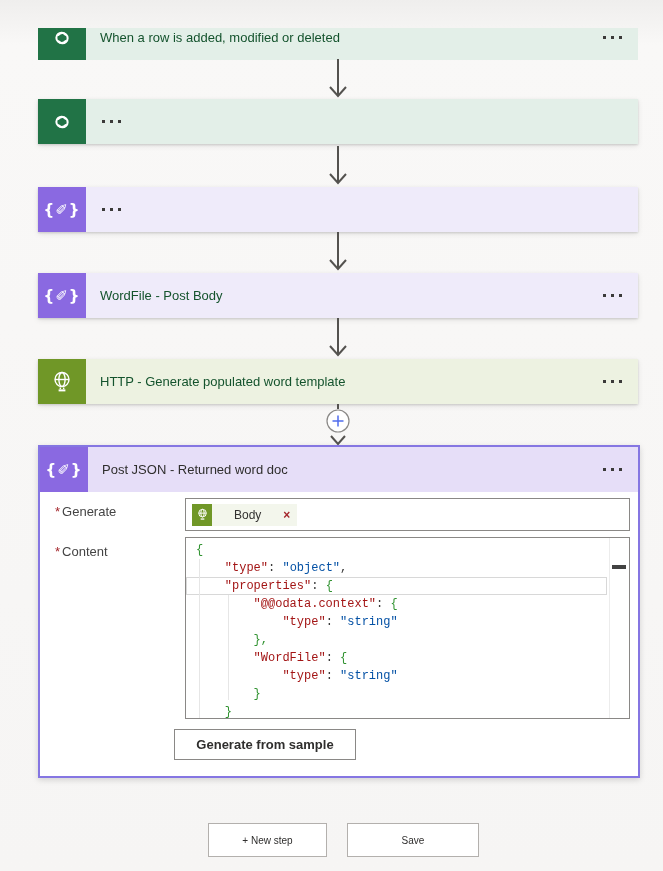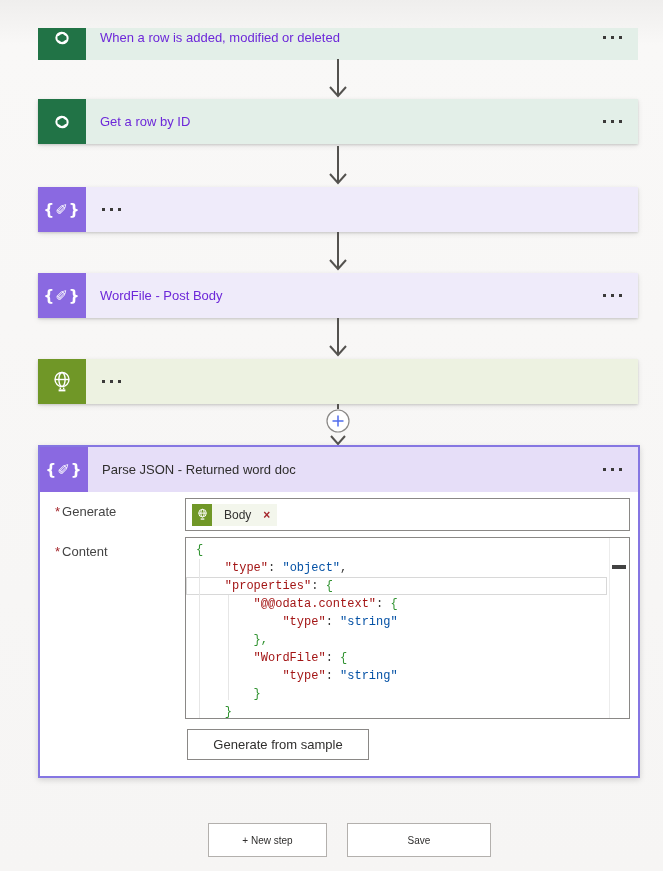--- a/index.html
+++ b/index.html
@@ -12,21 +12,21 @@
   }
   *{box-sizing:border-box;margin:0;padding:0}
   html,body{width:663px;height:871px;overflow:hidden}
   body{font-family:"Liberation Sans","DejaVu Sans",sans-serif;
        background:linear-gradient(180deg,#efeeed 0,#f9f8f7 45px,#f6f5f4 100%);}
   #page{position:relative;width:663px;height:871px}
 
   .step-card{position:absolute;left:38px;width:600px;height:45px;display:flex;align-items:stretch;
     background:#fff;box-shadow:0 1px 2px rgba(0,0,0,.14),0 2px 6px rgba(0,0,0,.09);cursor:pointer}
   .step-icon{width:48px;flex:0 0 48px;display:flex;align-items:center;justify-content:center;color:#fff}
-  .step-body{flex:1;display:flex;align-items:center;padding:0 14px;font-size:13px;color:#6d28d9}
+  .step-body{flex:1;display:flex;align-items:center;padding:0 14px;font-size:13px;color:#14532d}
   .step-title{flex:1;white-space:nowrap;overflow:hidden;text-overflow:ellipsis}
   .dots{display:flex;gap:5px;align-items:center;padding:6px 2px;cursor:pointer}
   .dots i{width:3px;height:3px;background:#3b3a39;display:block}
 
   .c-dataverse .step-icon{background:var(--dataverse)}
   .c-dataverse .step-body{background:var(--dataverse-bg)}
   .c-dataop .step-icon{background:var(--data-operation)}
   .c-dataop .step-body{background:var(--data-operation-bg)}
   .c-http .step-icon{background:var(--http)}
   .c-http .step-body{background:var(--http-bg)}
@@ -41,44 +41,44 @@
   .expanded{position:absolute;left:38px;top:445px;width:602px;height:333px;background:#fff;
     border:2px solid var(--expanded-border);box-shadow:0 2px 6px rgba(0,0,0,.15)}
   .exp-header{position:absolute;left:0;top:0;right:0;height:45px;display:flex;align-items:stretch;cursor:pointer}
   .exp-header .step-icon{background:var(--data-operation)}
   .exp-header .exp-title-wrap{flex:1;display:flex;align-items:center;padding:0 14px;
     background:var(--expanded-header-bg);font-size:13px;color:#2f2e2d}
   .field-label{position:absolute;left:15px;font-size:13px;color:#444}
   .req{color:var(--required);margin-right:2px}
   .content-input{position:absolute;left:145px;top:51px;width:445px;height:33px;border:1px solid #8a8886;
     background:#fff;display:flex;align-items:center;padding:0 6px;cursor:text}
-  .token{display:inline-flex;align-items:center;gap:12px;height:22px;background:var(--token-bg);
+  .token{display:inline-flex;align-items:center;gap:22px;height:22px;background:var(--token-bg);
     padding:0 7px 0 0;cursor:pointer}
   .token .t-icon{width:20px;height:22px;background:var(--http);display:flex;align-items:center;justify-content:center}
   .token .t-label{font-size:12px;color:#323130}
   .token .t-close{font-size:12px;font-weight:700;color:var(--required);line-height:1;cursor:pointer}
 
   .schema-editor{position:absolute;left:145px;top:90px;width:445px;height:182px;border:1px solid #8a8886;
     background:#fff;overflow:hidden;cursor:text}
   .code{position:absolute;left:0;top:3px;right:22px;
     font-family:"Liberation Mono","DejaVu Sans Mono",monospace;font-size:12px;line-height:18px}
   .code-line{position:relative;height:18px;white-space:pre;padding-left:10px}
   .code-line.current{outline:1px solid #d8d8d8;outline-offset:-1px}
   .tk-k{color:var(--code-key)} .tk-v{color:var(--code-value)}
   .tk-b{color:var(--code-bracket)} .tk-d{color:#3b3b3b}
   .guide{position:absolute;width:1px;background:#e6e6e6}
   .scroll-sep{position:absolute;top:0;bottom:0;left:423px;width:1px;background:#ececec}
   .scroll-handle{position:absolute;left:426px;top:27px;width:14px;height:4px;background:#424242;cursor:grab}
 
   .btn{display:flex;align-items:center;justify-content:center;background:#fff;border:1px solid #b3b0ad;
     color:#2f2e2d;cursor:pointer}
-  .generate-btn{position:absolute;left:147px;top:282px;width:182px;height:31px;font-size:13px;font-weight:400;border-color:#8a8886}
+  .generate-btn{position:absolute;left:134px;top:282px;width:182px;height:31px;font-size:13px;font-weight:700;border-color:#8a8886}
   .footer-btn{position:absolute;top:823px;height:34px;font-size:10px}
   #new-step{left:208px;width:119px}
-  #save{left:347px;width:144px}
+  #save{left:347px;width:132px}
 </style>
 </head>
 <body>
 
 <div id="page">
 
   <div class="clip">
     <div class="step-card c-dataverse">
       <div class="step-icon">
         <svg width="22" height="22" viewBox="0 0 24 24" fill="none" stroke="#fff" stroke-width="2.2" stroke-linecap="round">
@@ -103,21 +103,20 @@
   </svg>
 
   <div class="step-card c-dataverse" style="top:99px">
     <div class="step-icon">
       <svg width="22" height="22" viewBox="0 0 24 24" fill="none" stroke="#fff" stroke-width="2.2" stroke-linecap="round">
         <path d="M8.2 8.6a5.6 5.6 0 1 1-.1 6.9"></path>
           <path d="M15.8 15.4a5.6 5.6 0 1 1 .1-6.9"></path>
       </svg>
     </div>
     <div class="step-body">
-      <span class="step-title">Get a row by ID</span>
       <span class="dots">
           <i></i>
           <i></i>
           <i></i>
         </span>
     </div>
   </div>
 
   <svg class="arrow" style="top:146px" viewBox="0 0 24 40">
     <line x1="12" y1="0" x2="12" y2="36" stroke="#54524F" stroke-width="2"></line>
@@ -162,20 +161,21 @@
       <svg width="24" height="24" viewBox="0 0 24 24" fill="none" stroke="#fff" stroke-width="1.4">
         <circle cx="12" cy="9.5" r="7"></circle>
           <ellipse cx="12" cy="9.5" rx="3.1" ry="7"></ellipse>
         <line x1="5" y1="9.5" x2="19" y2="9.5"></line>
         <line x1="10.3" y1="17.5" x2="10.3" y2="19.3"></line>
           <line x1="13.7" y1="17.5" x2="13.7" y2="19.3"></line>
         <line x1="8.6" y1="20.4" x2="15.4" y2="20.4" stroke-width="2"></line>
       </svg>
     </div>
     <div class="step-body">
+      <span class="step-title">HTTP - Generate populated word template</span>
       <span class="dots">
           <i></i>
           <i></i>
           <i></i>
         </span>
     </div>
   </div>
 
   <svg style="position:absolute;left:326px;top:404px" width="24" height="42" viewBox="0 0 24 42">
     <line x1="12" y1="0" x2="12" y2="5" stroke="#54524F" stroke-width="2"></line>
@@ -184,21 +184,21 @@
       <circle cx="12" cy="17" r="11" fill="#fff" stroke="#8a8886" stroke-width="1.2"></circle>
       <line x1="12" y1="11.5" x2="12" y2="22.5" stroke="#4F6BED" stroke-width="1.5"></line>
       <line x1="6.5" y1="17" x2="17.5" y2="17" stroke="#4F6BED" stroke-width="1.5"></line>
     </g>
   </svg>
 
   <div class="expanded">
     <div class="exp-header">
       <div class="step-icon glyph-compose">{✐}</div>
       <div class="exp-title-wrap">
-        <span class="step-title">Parse JSON - Returned word doc</span>
+        <span class="step-title">Post JSON - Returned word doc</span>
         <span class="dots">
             <i></i>
             <i></i>
             <i></i>
           </span>
       </div>
     </div>
 
     <div class="field-label" style="top:57px">
       <span class="req">*</span><span>Generate</span>

